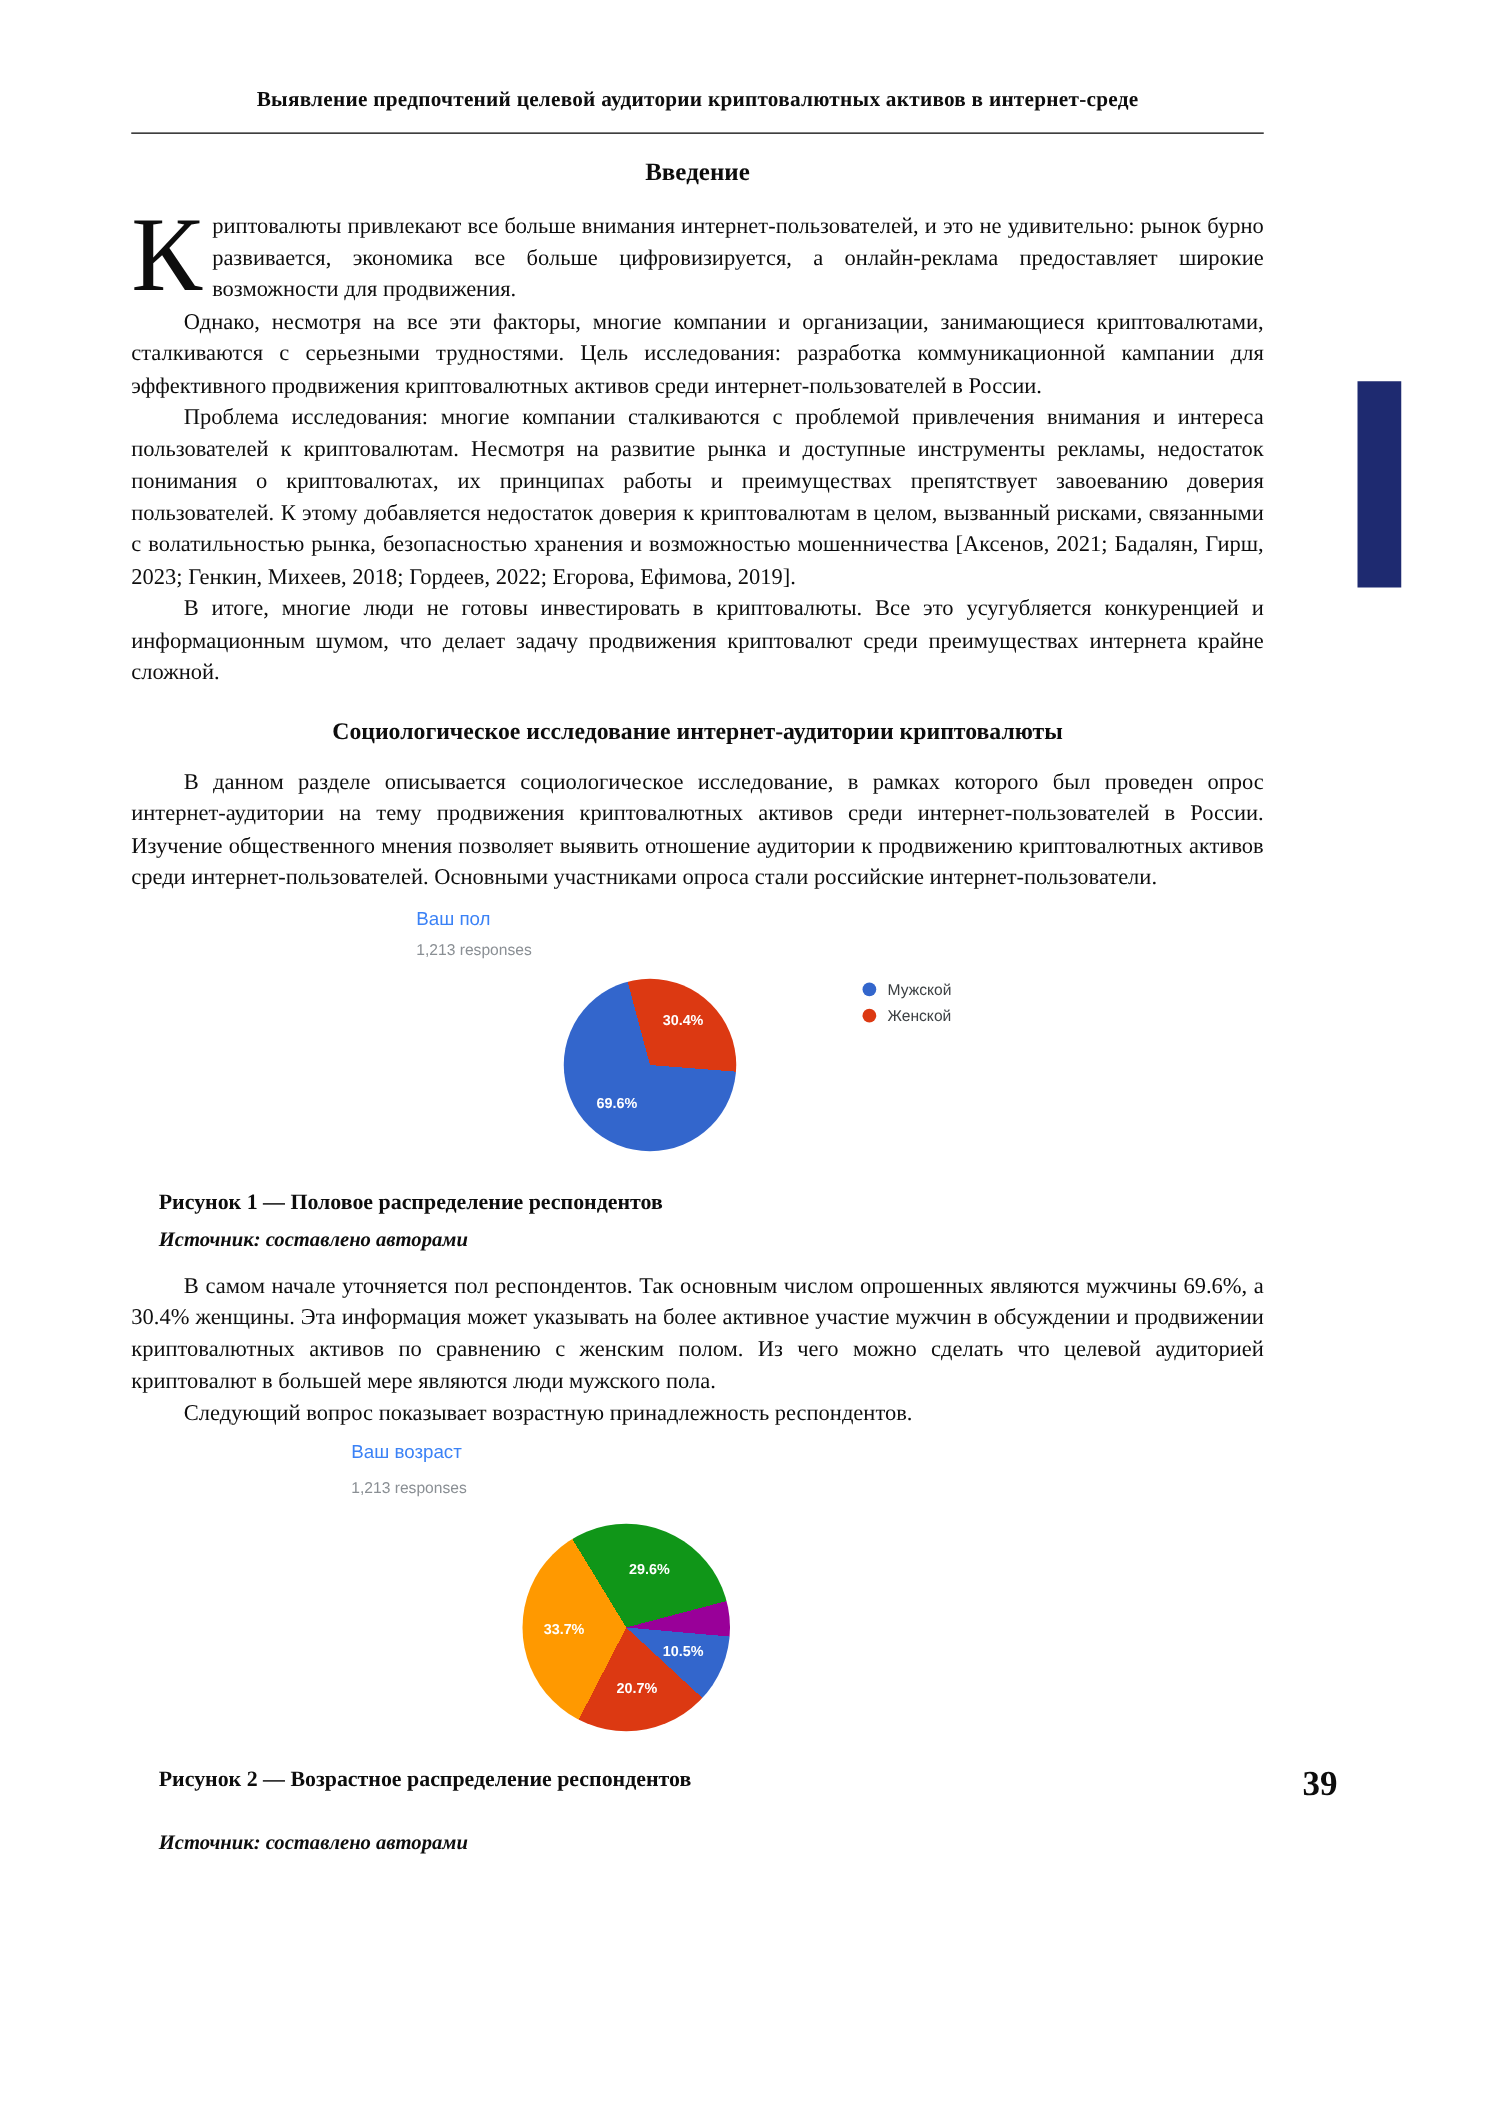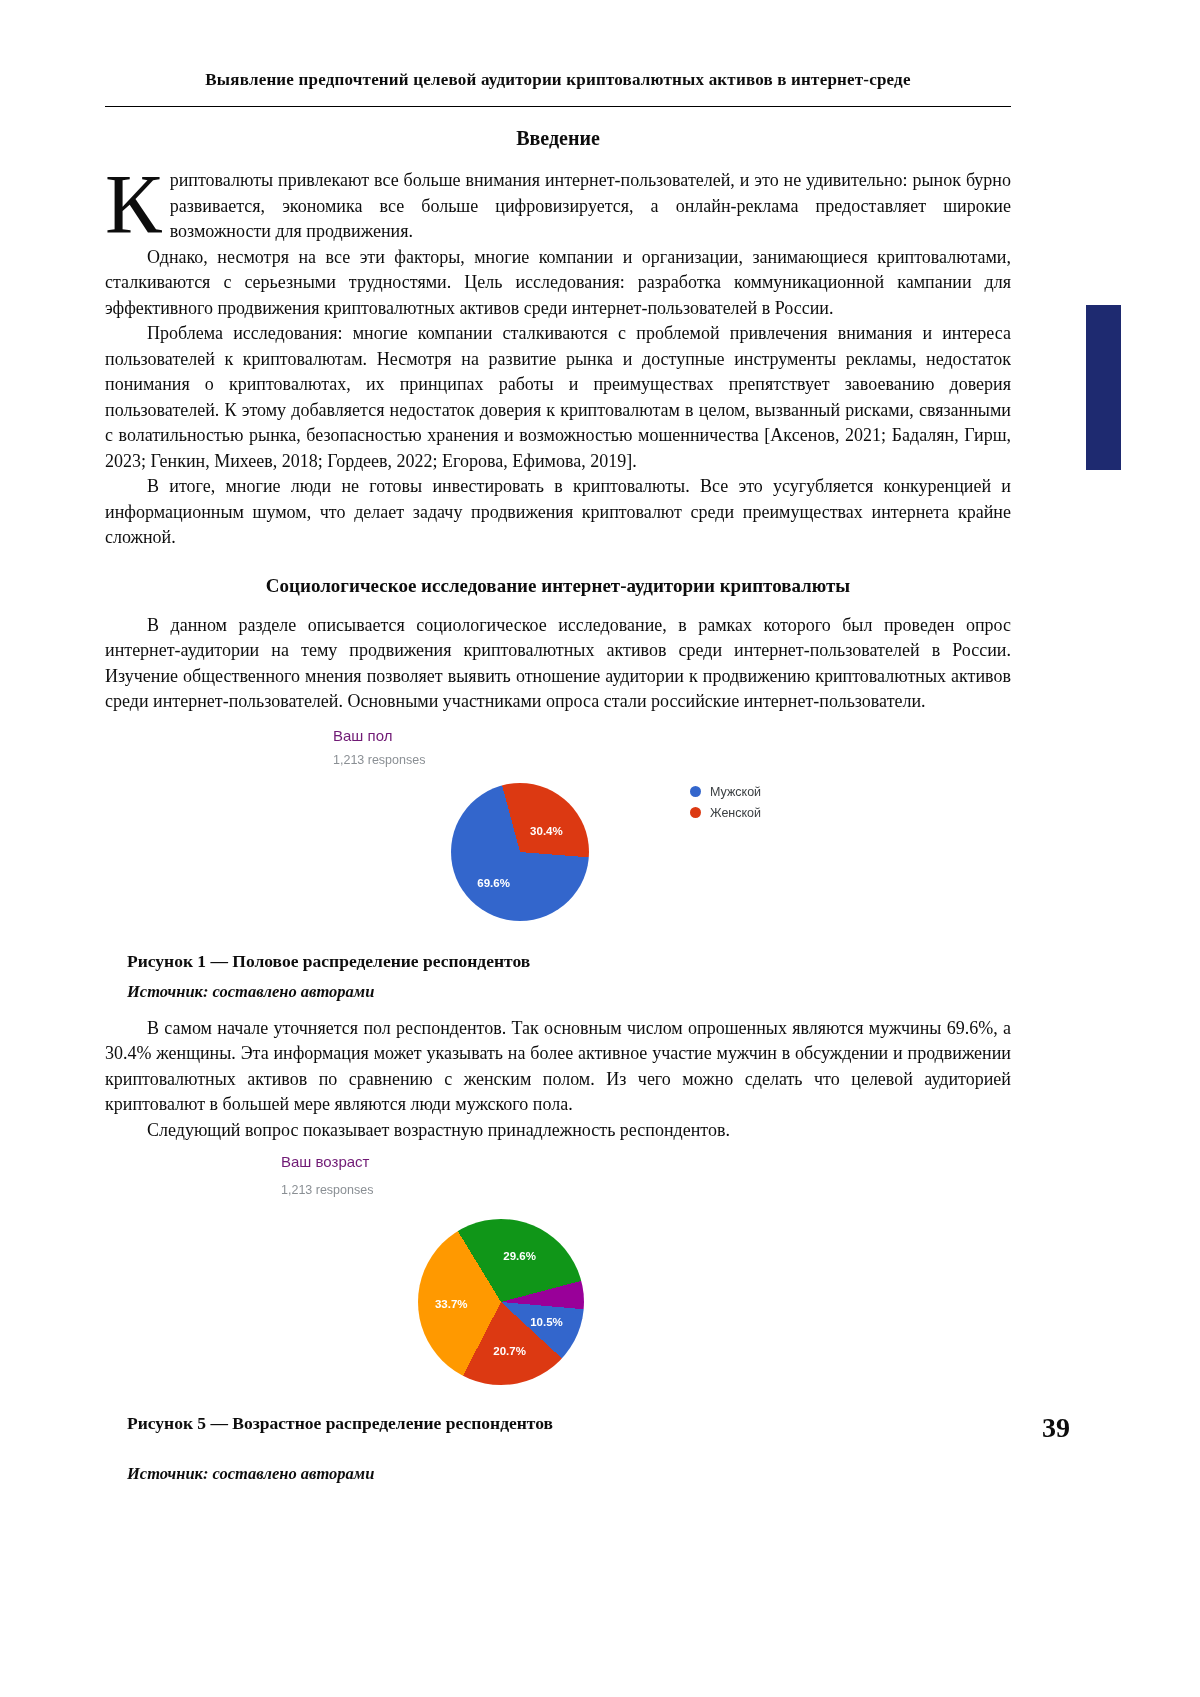--- a/index.html
+++ b/index.html
@@ -19,21 +19,21 @@
   h2.section { font-size:19px; font-weight:bold; text-align:center; margin:24px 30px 16px; }
 
   p.body { font-size:18px; line-height:25.5px; text-align:justify; }
   p.indent { text-indent:42px; }
   .dropcap { float:left; font-size:85px; line-height:72px; height:76px; padding:0 8px 0 0; }
 
   
   .figure { position:relative; font-family:"Liberation Sans", sans-serif; margin-top:10px; }
   .figure-1 { height:218px; }
   .figure-2 { height:252px; }
-  .chart-title { position:absolute; font-size:15px; color:#701a75; }
+  .chart-title { position:absolute; font-size:15px; color:#3b82f6; }
   .chart-sub   { position:absolute; font-size:12.5px; color:#8a8f94; }
   .pie { position:absolute; border-radius:50%; }
   .pie-1 { left:346px; top:58px;  width:138px; height:138px; }
   .pie-2 { left:313px; top:66px;  width:166px; height:166px; }
   .ct-1 { left:228px; top:2px; }   .cs-1 { left:228px; top:28px; }
   .ct-2 { left:176px; top:0px; }   .cs-2 { left:176px; top:30px; }
   .legend { position:absolute; }
   .legend-1 { left:585px; top:60px; }
   .legend-2 { left:600px; top:72px; }
   .legend-row { display:flex; align-items:center; margin-bottom:7px; }
@@ -71,21 +71,21 @@
 
     <h2 class="section">Социологическое исследование интернет-аудитории криптовалюты</h2>
 
     <p class="body indent">В данном разделе описывается социологическое исследование, в рамках которого был проведен опрос интернет-аудитории на тему продвижения криптовалютных активов среди интернет-пользователей в России. Изучение общественного мнения позволяет выявить отношение аудитории к продвижению криптовалютных активов среди интернет-пользователей. Основными участниками опроса стали российские интернет-пользователи.</p>
 
     <div class="figure figure-1">
       <div class="chart-title ct-1">Ваш пол</div>
       <div class="chart-sub cs-1">1,213 responses</div>
       <div class="pie pie-1" style="background: conic-gradient(from 94.4deg, rgb(51, 102, 204) 0deg, rgb(51, 102, 204) 250.56deg, rgb(220, 57, 18) 250.56deg, rgb(220, 57, 18) 360deg);">
           <span class="slice-label" style="left: 42.5661px; top: 100.862px;">69.6%</span>
-          <span class="slice-label" style="left: 95.4339px; top: 48px;">30.4%</span>
+          <span class="slice-label" style="left: 95.4339px; top: 34px;">30.4%</span>
         </div>
       <div class="legend legend-1">
           <div class="legend-row">
             <span class="legend-dot" style="background: rgb(51, 102, 204);"></span>
             <span class="legend-label">Мужской</span>
           </div>
           <div class="legend-row">
             <span class="legend-dot" style="background: rgb(220, 57, 18);"></span>
             <span class="legend-label">Женской</span>
           </div>
@@ -102,20 +102,20 @@
       <div class="chart-title ct-2">Ваш возраст</div>
       <div class="chart-sub cs-2">1,213 responses</div>
       <div class="pie pie-2" style="background: conic-gradient(from 95deg, rgb(51, 102, 204) 0deg, rgb(51, 102, 204) 37.8deg, rgb(220, 57, 18) 37.8deg, rgb(220, 57, 18) 112.32deg, rgb(255, 153, 0) 112.32deg, rgb(255, 153, 0) 233.64deg, rgb(16, 150, 24) 233.64deg, rgb(16, 150, 24) 340.2deg, rgb(153, 0, 153) 340.2deg, rgb(153, 0, 153) 360deg);">
           <span class="slice-label" style="left: 128.53px; top: 103.176px;">10.5%</span>
           <span class="slice-label" style="left: 91.5963px; top: 132.052px;">20.7%</span>
           <span class="slice-label" style="left: 33.2309px; top: 84.7554px;">33.7%</span>
           <span class="slice-label" style="left: 101.591px; top: 36.8002px;">29.6%</span>
         </div>
     </div>
 
-    <div class="caption">Рисунок 5 — Возрастное распределение респондентов</div>
+    <div class="caption">Рисунок 2 — Возрастное распределение респондентов</div>
     <div class="source loose">Источник: составлено авторами</div>
 
   </div>
 
   <div class="page-number">39</div>
   <div class="edge-tab" style="background: rgb(30, 42, 112);"></div>
 </div>
 
 </body></html>

